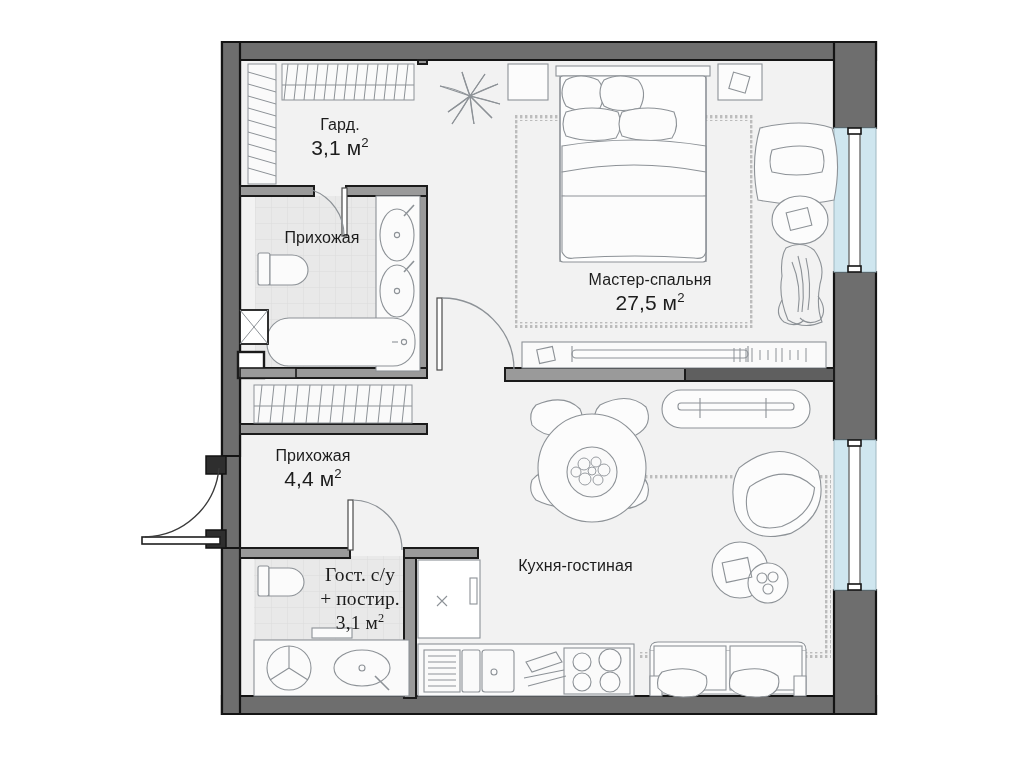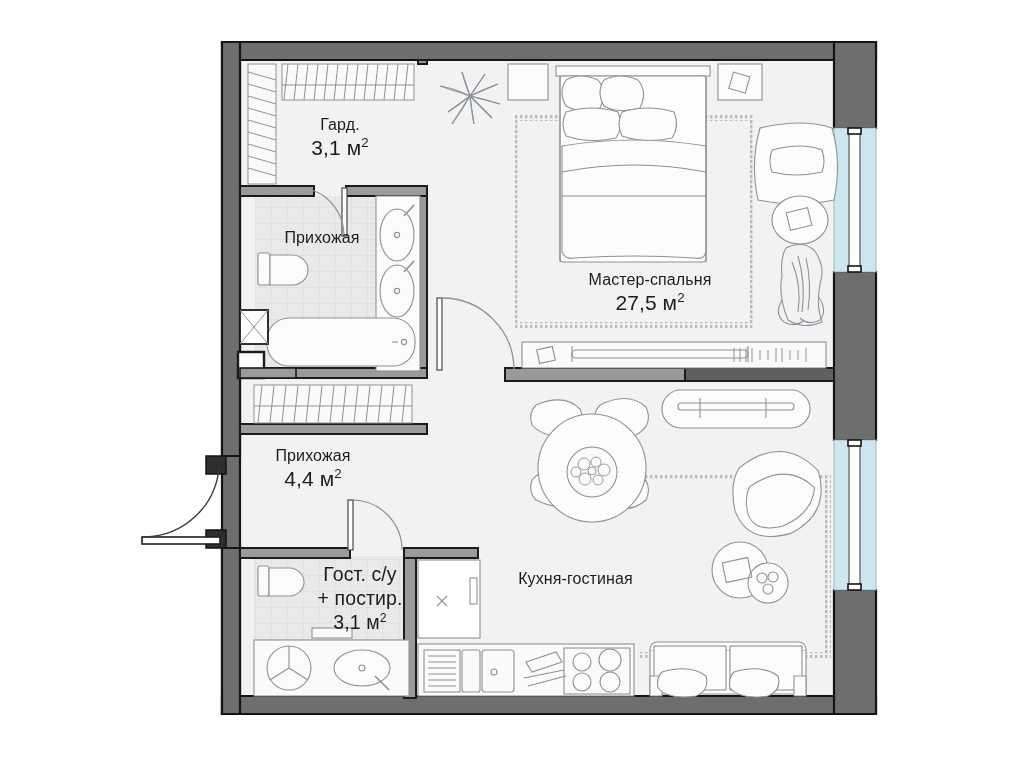--- a/index.html
+++ b/index.html
@@ -305,23 +305,23 @@
 <div class="roomlabel" style="left:530px;top:270px;width:240px;">
   <span class="nm">Мастер-спальня</span>
   <span class="ar"><span>27,5</span> <span>м</span><sup>2</sup></span>
 </div>
 
 <div class="roomlabel" style="left:243px;top:446px;width:140px;">
   <span class="nm">Прихожая</span>
   <span class="ar"><span>4,4</span> <span>м</span><sup>2</sup></span>
 </div>
 
-<div class="roomlabel small" style="left:295px;top:563px;width:130px;">
+<div class="roomlabel small" style="left:295px;top:563px;width:130px;font-family:Liberation Serif, serif;">
   <span class="nm">Гост. с/у</span>
   <span class="nm">+ постир.</span>
   <span class="ar"><span>3,1</span> <span>м</span><sup>2</sup></span>
 </div>
 
-<div class="roomlabel" style="left:468px;top:556px;width:215px;margin-top:13px;">
+<div class="roomlabel" style="left:468px;top:556px;width:215px;">
   <span class="nm">Кухня-гостиная</span>
 </div>
 
 </div>
 
 </body></html>

